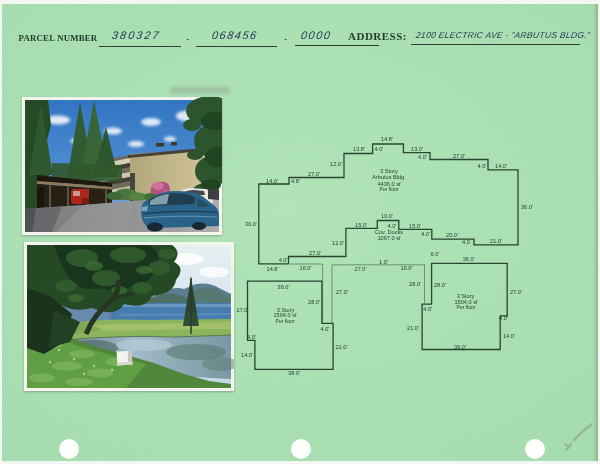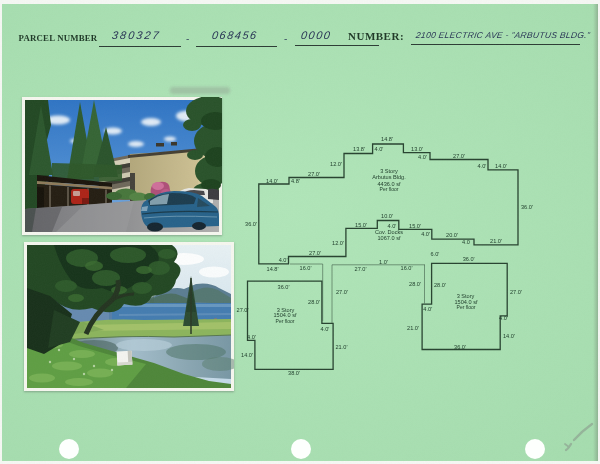--- a/index.html
+++ b/index.html
@@ -17,21 +17,21 @@
       font-style:italic;transform:skewX(-8deg);white-space:nowrap;}
   .ul{position:absolute;height:1px;background:#2c3c34;}
   .hole{position:absolute;width:20px;height:20px;border-radius:50%;background:#fdfffd;}
 </style>
 </head>
 <body>
 <div id="sheet"></div>
 <div id="redge"></div>
 
 <div class="hdr" style="left:18.5px;top:32.5px;font-size:8.8px;">PARCEL NUMBER</div>
-<div class="hdr" style="left:348px;top:29.5px;font-size:11px;letter-spacing:0.5px;">NUMBER:</div>
+<div class="hdr" style="left:348px;top:29.5px;font-size:11px;letter-spacing:0.5px;">ADDRESS:</div>
 <div class="ul" style="left:99px;top:46px;width:82px;"></div>
 <div class="ul" style="left:196px;top:45.5px;width:81px;"></div>
 <div class="ul" style="left:295px;top:44.5px;width:84px;"></div>
 <div class="ul" style="left:411px;top:44px;width:169px;"></div>
 <div class="hw" style="left:112px;top:29px;font-size:11px;letter-spacing:2px;">380327</div>
 <div class="hw" style="left:186px;top:33px;font-size:10px;">-</div>
 <div class="hw" style="left:212px;top:29px;font-size:11px;letter-spacing:1.5px;">068456</div>
 <div class="hw" style="left:284px;top:33px;font-size:10px;">-</div>
 <div class="hw" style="left:301px;top:28.5px;font-size:11px;letter-spacing:1.5px;">0000</div>
 <div class="hw" style="left:416px;top:29.5px;font-size:8.5px;letter-spacing:0.3px;">2100 ELECTRIC AVE - ”ARBUTUS BLDG.”</div>

